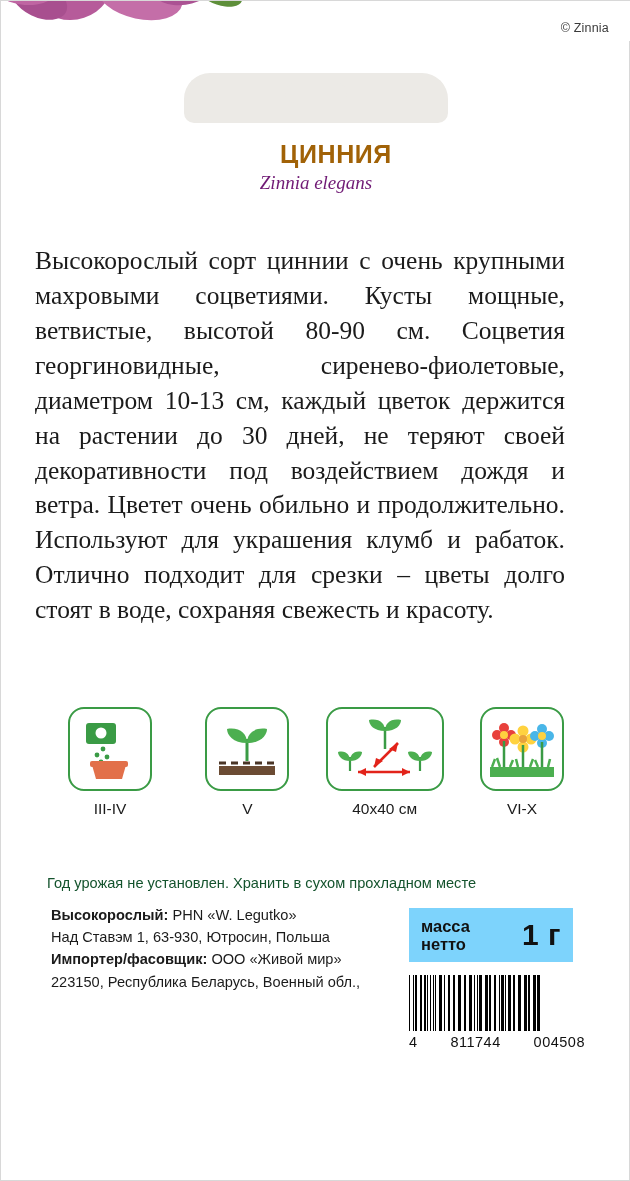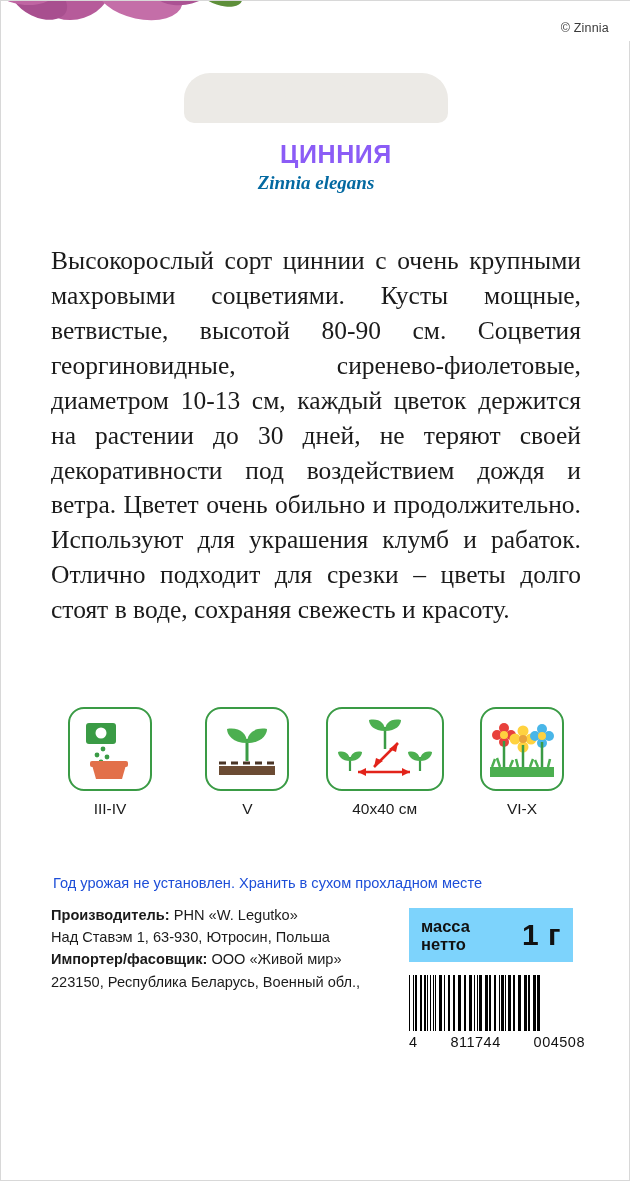--- a/index.html
+++ b/index.html
@@ -71,47 +71,46 @@
   .titles {
     position: absolute;
     top: 140px;
     left: 0;
     width: 630px;
     text-align: center;
   }
   .crop-name {
     font-size: 25px;
     font-weight: bold;
-    color: #8b5cf6;
+    color: #a16207;
     letter-spacing: .6px;
     line-height: 1.05;
     padding-left: 40px;
   }
   .variety-name {
     font-size: 33px;
     font-weight: bold;
     color: #1e8031;
     letter-spacing: .2px;
     margin-top: 4px;
     line-height: 1.05;
   }
   .latin-name {
     font-size: 19px;
     font-style: italic;
-    color: #0369a1;
+    color: #701a75;
     font-family: "Liberation Serif", serif;
     margin-top: 5px;
-    font-weight: bold;
   }
 
   
   .description {
     position: absolute;
     top: 243px;
-    left: 50px;
+    left: 34px;
     width: 530px;
     font-family: "Liberation Serif", serif;
     font-size: 25.5px;
     line-height: 1.37;
     color: #1b1b1b;
     text-align: justify;
     text-align-last: left;
   }
 
   
@@ -142,24 +141,24 @@
     margin-top: 9px;
     font-size: 15.5px;
     color: #1b1b1b;
     font-family: "Liberation Sans", sans-serif;
   }
 
   
   .harvest-note {
     position: absolute;
     top: 874px;
-    left: 52px;
+    left: 46px;
     width: 540px;
     font-size: 14.6px;
-    color: #1d4ed8;
+    color: #14532d;
   }
   .legal {
     position: absolute;
     top: 903px;
     left: 50px;
     width: 350px;
     font-size: 14.6px;
     line-height: 1.52;
     color: #1b1b1b;
   }
@@ -345,21 +344,21 @@
       </div>
       <div class="picto-label">VI-X</div>
     </div>
 
   </div>
 
   <div class="harvest-note">Год урожая не установлен. Хранить в сухом прохладном месте</div>
 
   <div class="legal">
     <div>
-      <b>Производитель:</b>
+      <b>Высокорослый:</b>
       <span>PHN «W. Legutko»</span>
     </div>
     <div>Над Ставэм 1, 63-930, Ютросин, Польша</div>
     <div>
       <b>Импортер/фасовщик:</b>
       <span>ООО «Живой мир»</span>
     </div>
     <div>223150, Республика Беларусь, Военный обл.,</div>
   </div>
 

